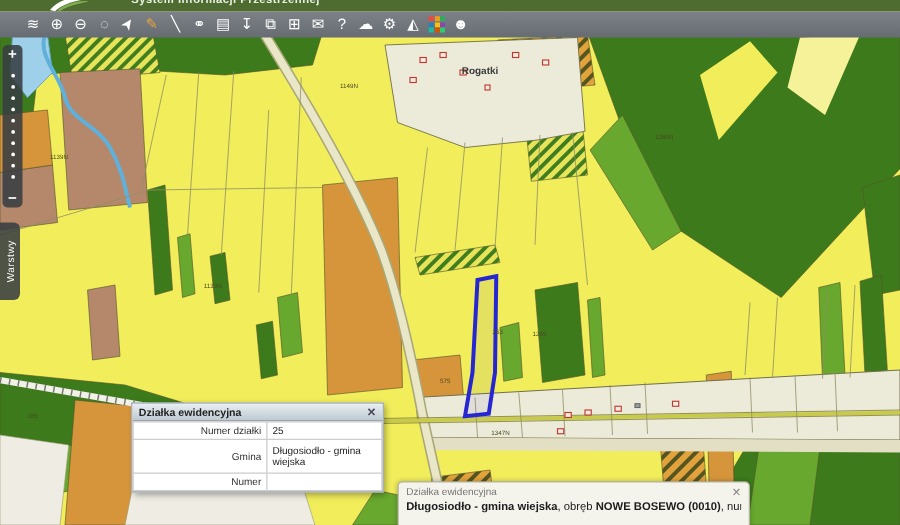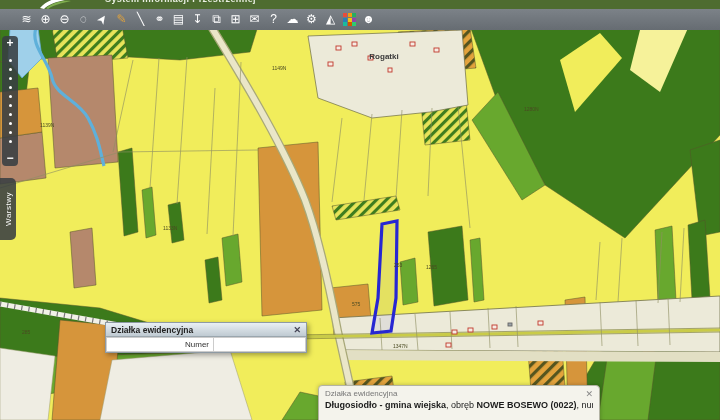--- a/index.html
+++ b/index.html
@@ -278,24 +278,32 @@
 </div>
 
 <div class="popup">
   <div class="popup-title">
     <span class="ttl">Działka ewidencyjna</span>
     <span class="popup-close">✕</span>
   </div>
   <table>
     <tbody id="popup-rows">
         <tr>
+          <td class="lbl">Numer działki</td>
+          <td class="val">25</td>
+        </tr>
+        <tr class="row-gmina">
+          <td class="lbl">Gmina</td>
+          <td class="val">Długosiodło - gmina wiejska</td>
+        </tr>
+        <tr>
           <td class="lbl">Numer</td>
           <td class="val"></td>
         </tr>
       </tbody>
   </table>
 </div>
 
 <div class="infobar">
   <div class="small-title">Działka ewidencyjna</div>
   <span class="close">✕</span>
-  <div class="line" id="info-line"><b>Długosiodło - gmina wiejska</b><span>, obręb </span><b>NOWE BOSEWO (0022)</b><span>, numer dz. </span></div>
+  <div class="line" id="info-line"><b>Długosiodło - gmina wiejska</b><span>, obręb </span><b>NOWE BOSEWO (0010)</b><span>, numer dz. </span></div>
 </div>
 
 </body></html>

